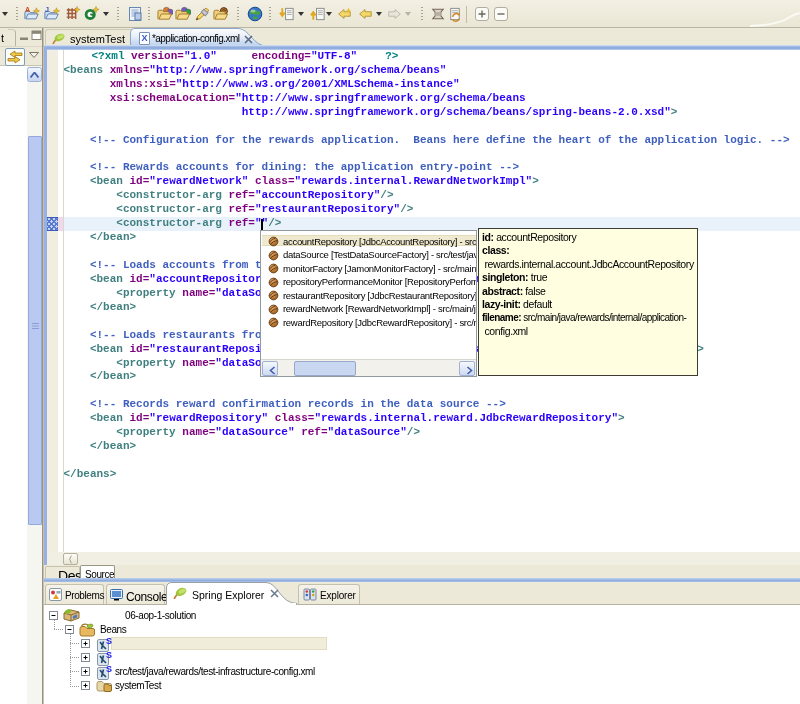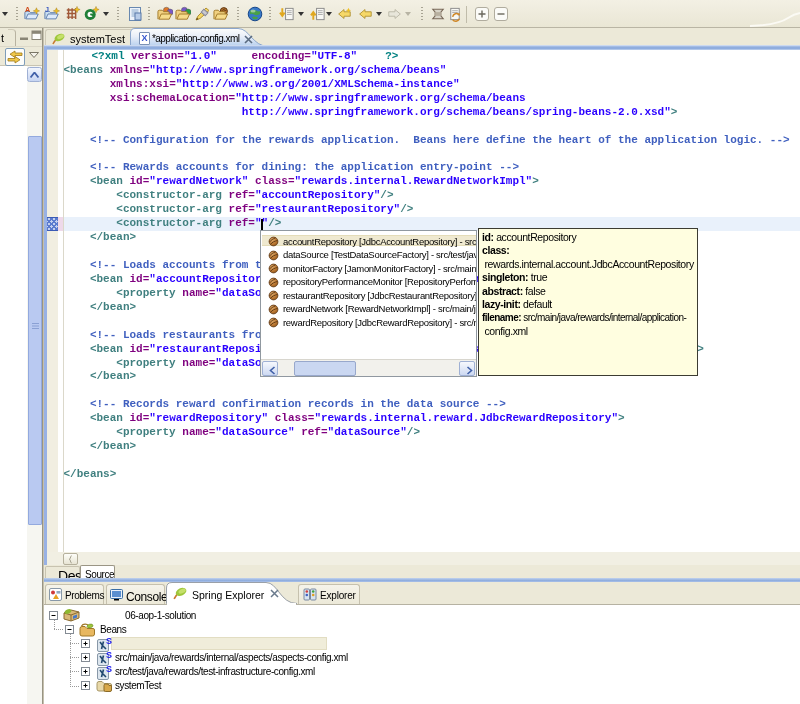--- a/index.html
+++ b/index.html
@@ -364,21 +364,20 @@
   <svg class="ab" style="left:37px;top:47.5px;" width="9" height="9" viewBox="0 0 9 9">
       <rect x="0.5" y="0.5" width="8" height="8" fill="#fff" stroke="#848b94"></rect>
       <path d="M2.5 4.5 H6.5" stroke="#000" stroke-width="1"></path>
       <path d="M4.5 2.5 V6.5" stroke="#000" stroke-width="1"></path>
     </svg>
   <svg class="ab" style="left:52px;top:45.5px;" width="16" height="15" viewBox="0 0 16 15">
       <rect x="1.5" y="2.5" width="11" height="12" rx="1.5" fill="#dde6ee" stroke="#8898a8"></rect>
       <path d="M4 5 L7 9 M7.5 4.5 L5.5 12 M7 9 L10 12" stroke="#20486e" stroke-width="1.6" fill="none"></path>
       <text x="10" y="7" font-size="9" font-weight="bold" fill="#2020ee" font-family="Liberation Sans">S</text>
     </svg>
-  <span class="ab" style="left:71px;top:46.5px;">src/main/java/rewards/internal/aspects/aspects-config.xml</span>
 
   <svg class="ab" style="left:37px;top:61.5px;" width="9" height="9" viewBox="0 0 9 9">
       <rect x="0.5" y="0.5" width="8" height="8" fill="#fff" stroke="#848b94"></rect>
       <path d="M2.5 4.5 H6.5" stroke="#000" stroke-width="1"></path>
       <path d="M4.5 2.5 V6.5" stroke="#000" stroke-width="1"></path>
     </svg>
   <svg class="ab" style="left:52px;top:59.5px;" width="16" height="15" viewBox="0 0 16 15">
       <rect x="1.5" y="2.5" width="11" height="12" rx="1.5" fill="#dde6ee" stroke="#8898a8"></rect>
       <path d="M4 5 L7 9 M7.5 4.5 L5.5 12 M7 9 L10 12" stroke="#20486e" stroke-width="1.6" fill="none"></path>
       <text x="10" y="7" font-size="9" font-weight="bold" fill="#2020ee" font-family="Liberation Sans">S</text>

